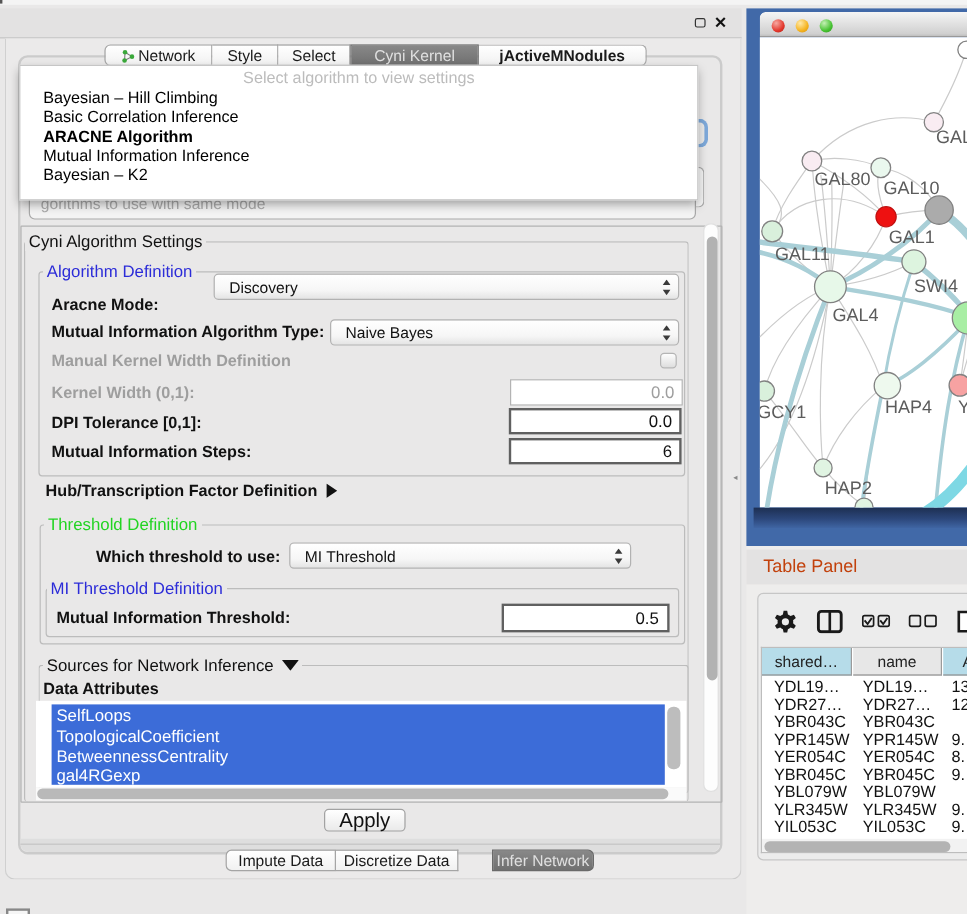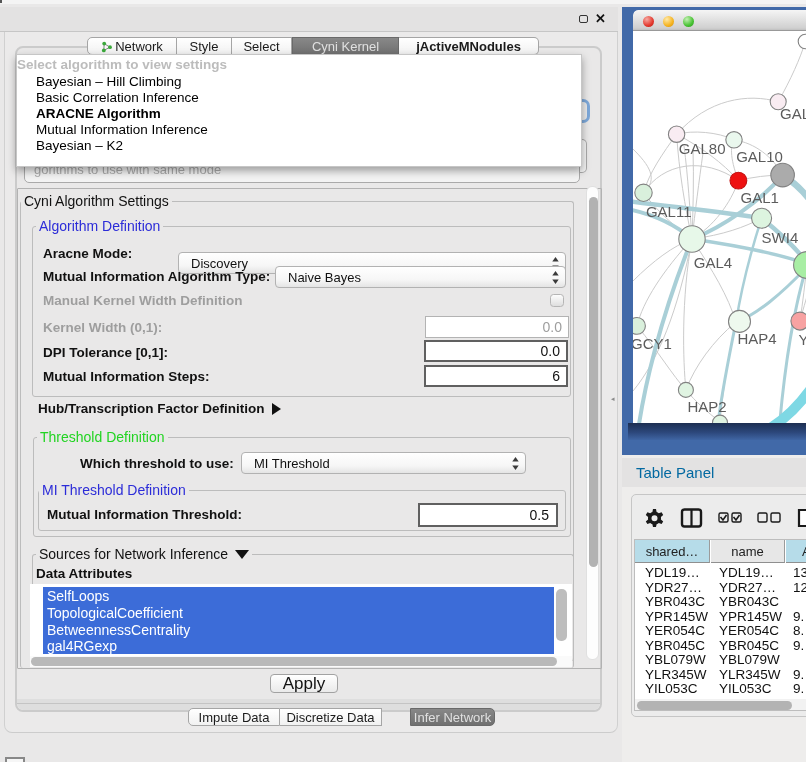--- a/index.html
+++ b/index.html
@@ -34,35 +34,35 @@
 .combo .txt { position:absolute; left:12px; top:3px; }
 .combo .arr { position:absolute; right:6px; top:4px; width:7px; height:13px; }
 .tf { position:absolute; background:#fff; font-size:14px; color:#111; text-align:right; }
 .tf.dis { border:1px solid #b3b3b3; color:#9e9e9e; }
 .tf.en { border:2px solid #606060; }
 
 #vsb { left:586px; top:186px; width:13px; height:474px; background:#fdfdfd; border:1px solid #e0e0e0; border-radius:6px; }
 #vsb .thumb { position:absolute; left:1.5px; top:10px; width:9px; height:370px; background:#b2b2b2; border-radius:5px; }
 
 #popup { left:16px; top:54px; width:566px; height:113px; background:#fff; border:1px solid #c6c6c6; box-shadow:0 4px 8px rgba(0,0,0,0.35); }
-#popup .hint { position:absolute; left:0; width:100%; top:2px; color:#bcbcbc; font-size:13.5px;font-weight:bold; }
+#popup .hint { position:absolute; left:0; width:100%; top:2px; text-align:center; color:#bcbcbc; font-size:13.5px; }
 #popup .it { position:absolute; left:19px; font-size:13.5px; color:#000; }
 
 #applybtn { position:absolute; left:270px; top:674px; width:68px; height:19px; background:linear-gradient(#ffffff,#eaeaea); border:1px solid #a2a2a2; border-radius:4px; font-size:17px; color:#111; text-align:center; line-height:18px; }
 
 
 #bluearea { left:622px; top:7px; width:184px; height:448px; background:#4169a8; }
 #netwin { left:633px; top:10px; width:173px; height:413px; border-radius:5px 0 0 0; overflow:hidden; }
 #nettitle { position:absolute; left:0; top:0; width:100%; height:21px; background:linear-gradient(#f5f5f5,#d0d0d0 90%,#c0c0c0); border-bottom:1px solid #999; border-radius:5px 0 0 0; }
 .tl { position:absolute; top:6px; width:11px; height:11px; border-radius:50%; }
 #netbody { position:absolute; left:0; top:21px; width:173px; height:392px; background:#fff; }
 
 #tpanel { left:622px; top:455px; width:184px; height:307px; background:#eeedec; }
 #tptitle { position:absolute; left:0; top:3px; width:184px; height:29px; background:#e3e2e2; }
-#tptitle .t { position:absolute; left:14px; top:6px; font-size:15px; color:#0369a1; }
+#tptitle .t { position:absolute; left:14px; top:6px; font-size:15px; color:#c2410c; }
 #tpbox { position:absolute; left:9px; top:39px; width:200px; height:223px; background:#ececec; border:1px solid #c6c6c6; border-radius:5px; }
 #ttable { position:absolute; left:12px; top:84px; width:176px; height:172px; background:#fff; border:1px solid #bdbdbd; border-right:0; overflow:hidden; }
 .hc { position:absolute; top:0; height:23px; text-align:center; font-size:13px; line-height:23px; color:#222; border-right:1px solid #9b9b9b; border-bottom:1px solid #8f8f8f; }
 </style>
 </head>
 <body>
 <div id="topstrip" class="abs"></div>
 <div class="abs" style="left:0;top:0;width:2px;height:3px;background:#555;"></div>
 <div id="dtitle" class="abs">
     <span class="t">Control Panel</span>
@@ -94,21 +94,21 @@
 <div class="abs" style="left:17px; top:188px; width:585px; height:481px; border:1px solid #b2b2b2; border-radius:1px;"></div>
 
 <fieldset style="left:20px; top:193px; width:554px; height:475px; border-bottom:0;">
   <legend style="color:#111; margin-left:0px;">Cyni Algorithm Settings</legend>
 </fieldset>
 
 <fieldset style="left:32px; top:218px; width:539px; height:179px;">
   <legend style="color:#2c2cd8; margin-left:3px;">Algorithm Definition</legend>
 </fieldset>
 <label class="b" style="left:43px; top:246px;">Aracne Mode:</label>
-<div class="combo" style="left:178px; top:252px; width:388px; height:22px;">
+<div class="combo" style="left:178px; top:228px; width:388px; height:22px;">
     <span class="txt">Discovery</span>
     <svg class="arr" viewBox="0 0 7 13">
       <path d="M3.5 0 L6.7 4.5 H0.3 Z" fill="#3a3a3a"></path>
       <path d="M3.5 13 L0.3 8.5 H6.7 Z" fill="#3a3a3a"></path>
     </svg>
   </div>
 <label class="b" style="left:43px; top:269px;">Mutual Information Algorithm Type:</label>
 <div class="combo" style="left:275px; top:266px; width:291px; height:22px;">
     <span class="txt">Naive Bayes</span>
     <svg class="arr" viewBox="0 0 7 13">

